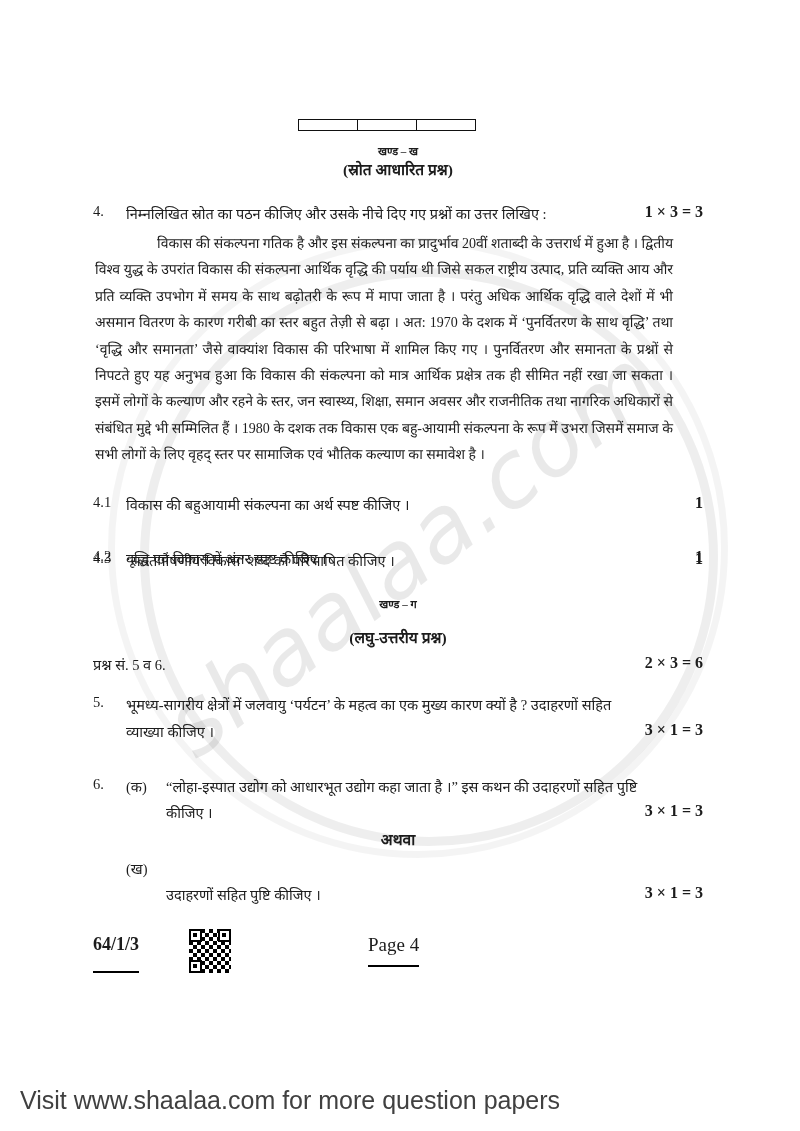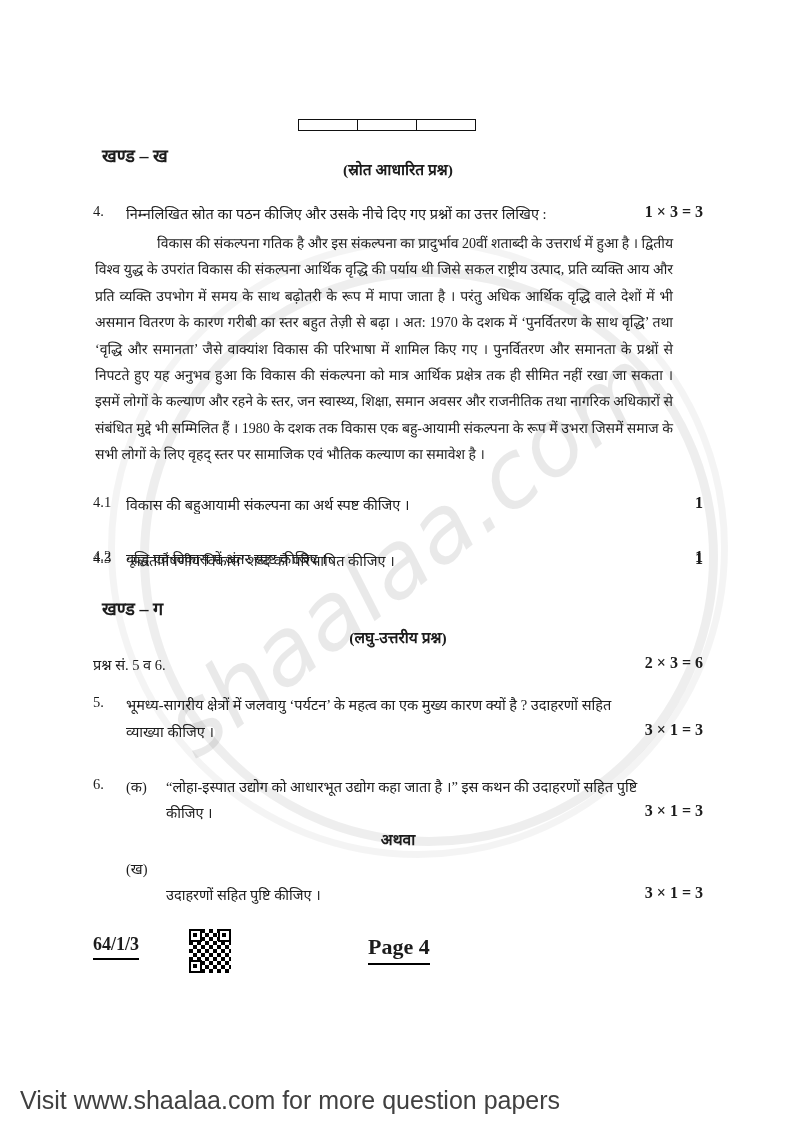--- a/index.html
+++ b/index.html
@@ -24,36 +24,36 @@
     color:rgba(0,0,0,0.085);text-align:center;white-space:nowrap;
   }
   
   .fold{position:absolute;left:298px;top:119px;width:176px;height:10px;display:flex;border:1px solid #111;background:#fff;}
   .fold .cell{flex:1;border-right:1.5px solid #111;}
   .fold .cell:last-child{border-right:none;}
   
   .content{position:absolute;left:93px;top:0;width:610px;font-size:14.5px;}
   .row{position:absolute;left:0;width:610px;display:flex;align-items:flex-start;}
   .bold{font-weight:400;}
-  .sec-title{position:absolute;left:9px;width:610px;font-weight:700;font-size:18px;}
+  .sec-title{position:absolute;left:0;width:610px;text-align:center;font-weight:700;font-size:11px;}
   .sec-sub{position:absolute;left:0;width:610px;text-align:center;font-weight:700;font-size:15.5px;}
   .qnum{flex:0 0 33px;}
   .plabel{flex:0 0 40px;}
   .qtext{flex:1 1 auto;min-width:0;white-space:nowrap;overflow:hidden;}
   .marks{flex:0 0 auto;margin-left:1px;font-weight:700;font-size:16px;white-space:nowrap;}
   .indent33{flex:0 0 33px;}
   .indent73{flex:0 0 73px;}
   .passage{
     position:absolute;left:2px;top:231px;width:578px;
     font-size:14px;line-height:26.4px;
     text-align:justify;text-indent:62px;
   }
   
-  .paper-code{position:absolute;left:93px;top:934px;font-weight:700;font-size:18px;border-bottom:2.5px solid #000;padding-bottom:3px;}
-  .page-num{position:absolute;left:368px;top:934px;font-weight:700;font-size:22px;border-bottom:2.5px solid #000;padding-bottom:3px;}
+  .paper-code{position:absolute;left:93px;top:934px;font-weight:700;font-size:18px;border-bottom:2.5px solid #000;padding-bottom:16px;}
+  .page-num{position:absolute;left:368px;top:934px;font-weight:400;font-size:19px;border-bottom:2.5px solid #000;padding-bottom:9px;}
   .qr{position:absolute;left:189px;top:929px;width:42px;height:44px;}
   .qr .modules{position:absolute;inset:0;background:
       conic-gradient(#000 25%,transparent 0 50%,#000 0 75%,transparent 0) 0 0/8px 8px;}
   .qr .finder{position:absolute;width:13px;height:13px;border:2.5px solid #000;background:#fff;box-sizing:border-box;}
   .qr .finder::after{content:"";position:absolute;left:2px;top:2px;width:4px;height:4px;background:#000;}
   .qr .f-tl{left:0;top:0;}
   .qr .f-tr{right:0;top:0;}
   .qr .f-bl{left:0;bottom:0;}
   
   .banner{

